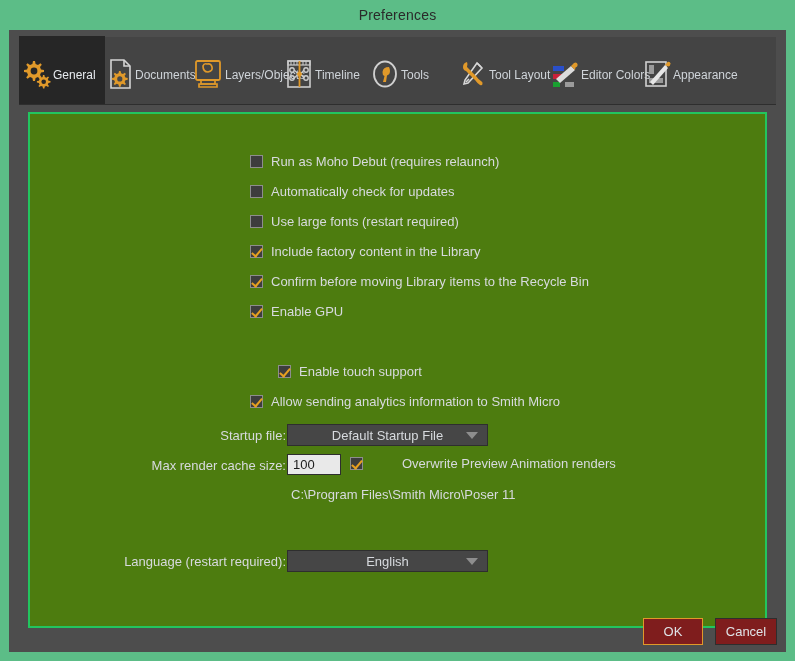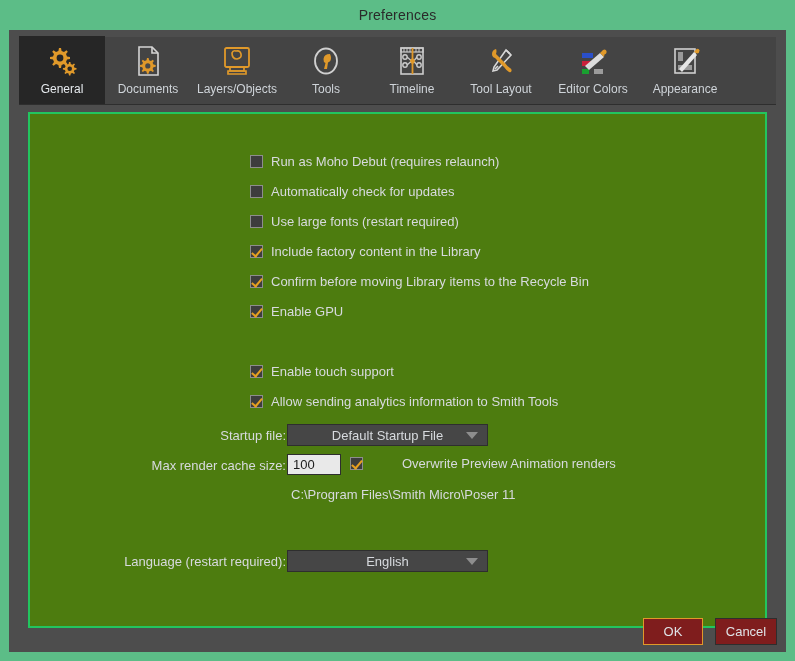--- a/index.html
+++ b/index.html
@@ -44,21 +44,21 @@
     background: #444444;
     display: flex;
     align-items: flex-end;
     box-sizing: border-box;
     border-bottom: 1px solid #2e2e2e;
   }
   .tab {
     width: 86px;
     height: 68px;
     display: flex;
-    flex-direction: column;
+    flex-direction: row;
     align-items: center;
     justify-content: flex-start;
     padding-top: 7px;
     box-sizing: border-box;
     cursor: default;
   }
   .tab.wide { width: 92px; }
   .tab.active { background: #262626; }
   .tab-icon {
     height: 36px;
@@ -237,30 +237,20 @@
       <div class="tab wide">
         <span class="tab-icon">
           <svg width="34" height="32" viewBox="0 0 34 32">
             <rect x="5" y="3" width="24" height="19" rx="1.5" fill="none" stroke="#e0992a" stroke-width="1.8"></rect>
             <path d="M12 8 Q13 5 16 6 Q20 5 21 9 Q22 13 17 14 Q12 14 12 8 Z" fill="none" stroke="#e0992a" stroke-width="1.7"></path>
             <path d="M10 22 L10 26 L24 26 L24 22" fill="none" stroke="#e0992a" stroke-width="1.7"></path>
             <path d="M8 26 L26 26 L26 29 L8 29 Z" fill="none" stroke="#e0992a" stroke-width="1.7"></path>
           </svg>
         </span>
         <span class="tab-label">Layers/Objects</span>
-      </div>
-
-      <div class="tab">
-        <span class="tab-icon">
-          <svg width="32" height="32" viewBox="0 0 32 32">
-            <ellipse cx="16" cy="16" rx="11" ry="12.5" fill="none" stroke="#d0d0d0" stroke-width="1.8"></ellipse>
-            <path d="M20 9 Q14 9 13.5 14 Q13.2 17 15.5 18 L14 24 L17 24 L18 17.5 Q21 16.5 21 13 Q21 11 20 9 Z" fill="#e0992a"></path>
-          </svg>
-        </span>
-        <span class="tab-label">Tools</span>
       </div>
 
       <div class="tab">
         <span class="tab-icon">
           <svg width="32" height="32" viewBox="0 0 32 32">
             <rect x="5" y="3" width="22" height="26" fill="none" stroke="#cccccc" stroke-width="1.6"></rect>
             <rect x="5" y="3" width="22" height="4" fill="none" stroke="#cccccc" stroke-width="1.2"></rect>
             <line x1="8" y1="3" x2="8" y2="7" stroke="#cccccc" stroke-width="1"></line>
             <line x1="11" y1="3" x2="11" y2="7" stroke="#cccccc" stroke-width="1"></line>
             <line x1="14" y1="3" x2="14" y2="7" stroke="#cccccc" stroke-width="1"></line>
@@ -274,20 +264,30 @@
             <circle cx="23" cy="20" r="2.2" fill="none" stroke="#cccccc" stroke-width="1.4"></circle>
             <line x1="11" y1="12" x2="14.5" y2="15" stroke="#cccccc" stroke-width="1.2"></line>
             <line x1="11" y1="20" x2="14.5" y2="17" stroke="#cccccc" stroke-width="1.2"></line>
             <line x1="18.5" y1="15" x2="21" y2="12" stroke="#cccccc" stroke-width="1.2"></line>
             <line x1="18.5" y1="17" x2="21" y2="20" stroke="#cccccc" stroke-width="1.2"></line>
           </svg>
         </span>
         <span class="tab-label">Timeline</span>
       </div>
 
+      <div class="tab">
+        <span class="tab-icon">
+          <svg width="32" height="32" viewBox="0 0 32 32">
+            <ellipse cx="16" cy="16" rx="11" ry="12.5" fill="none" stroke="#d0d0d0" stroke-width="1.8"></ellipse>
+            <path d="M20 9 Q14 9 13.5 14 Q13.2 17 15.5 18 L14 24 L17 24 L18 17.5 Q21 16.5 21 13 Q21 11 20 9 Z" fill="#e0992a"></path>
+          </svg>
+        </span>
+        <span class="tab-label">Tools</span>
+      </div>
+
       <div class="tab wide">
         <span class="tab-icon">
           <svg width="34" height="32" viewBox="0 0 34 32">
             <g stroke="#d8d8d8" stroke-width="1.6" fill="none">
               <path d="M22 5 L27 10 L13 25 L9 26 L10 22 Z"></path>
               <line x1="22" y1="5" x2="26" y2="9"></line>
               <line x1="11" y1="24" x2="14" y2="21"></line>
             </g>
             <g fill="#e0992a">
               <path d="M12 4 Q8 5 8 9 Q8 12 11 13 L20 22 Q22 25 25 27 Q27 28 27.5 26 Q28 24 26 23 Q23 21 21 18 L12 9 Q13 6 12 4 Z"></path>
@@ -345,27 +345,27 @@
         <span class="cb-label">Include factory content in the Library</span>
       </div>
       <div class="cb-row" style="top:160px;">
         <span class="cbox checked"></span>
         <span class="cb-label">Confirm before moving Library items to the Recycle Bin</span>
       </div>
       <div class="cb-row" style="top:190px;">
         <span class="cbox checked"></span>
         <span class="cb-label">Enable GPU</span>
       </div>
-      <div class="cb-row" style="top:250px;">
+      <div class="cb-row" style="top:250px;margin-left:28px;">
         <span class="cbox checked"></span>
         <span class="cb-label">Enable touch support</span>
       </div>
       <div class="cb-row" style="top:280px;">
         <span class="cbox checked"></span>
-        <span class="cb-label">Allow sending analytics information to Smith Tools</span>
+        <span class="cb-label">Allow sending analytics information to Smith Micro</span>
       </div>
 
       <div class="field-label" style="left:60px; top:314px; width:196px;">Startup file:</div>
       <div class="combo" style="left:257px; top:310px; width:201px;">
         <span>Default Startup File</span>
         <span class="arrow"></span>
       </div>
 
       <div class="field-label" style="left:60px; top:344px; width:196px;">Max render cache size:</div>
       <div class="textbox" style="left:257px; top:340px; width:54px;">

